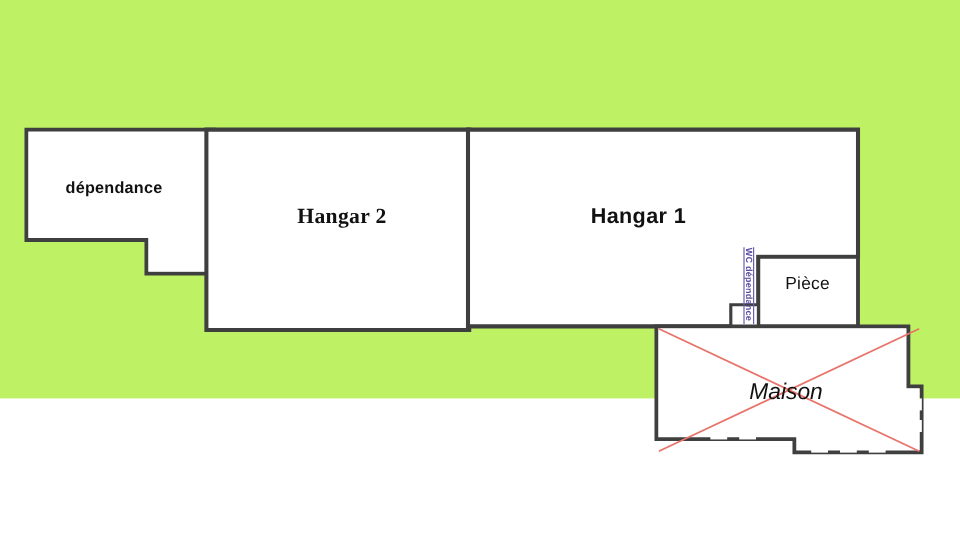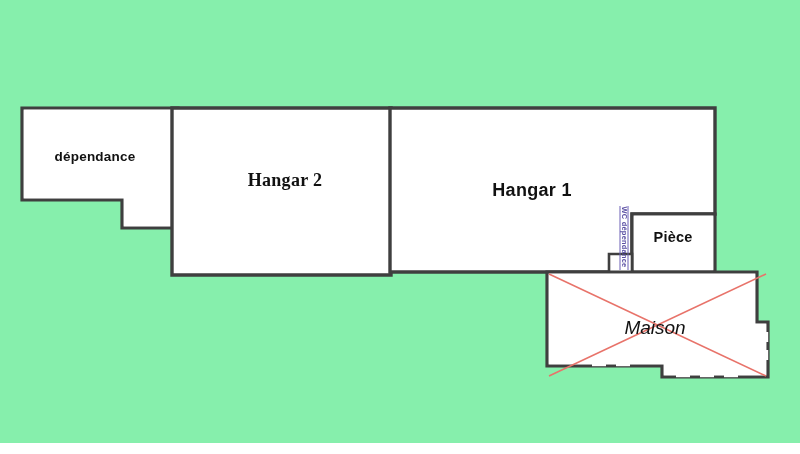--- a/index.html
+++ b/index.html
@@ -9,22 +9,22 @@
   }
   body {
     width: 800px;
     height: 454px;
     font-family: "Liberation Sans", sans-serif;
     overflow: hidden;
   }
   #plan-root {
     position: relative;
     width: 800px;
-    height: 443px;
-    background: #86efac;
+    height: 332px;
+    background: #bef264;
   }
   #plan-svg {
     position: absolute;
     left: 0;
     top: 0;
     width: 800px;
     height: 454px;
     display: block;
   }
   .room-label {
@@ -40,21 +40,21 @@
     font-weight: bold;
     letter-spacing: 0.2px;
   }
   .label-hangar {
     font-size: 18px;
     font-weight: bold;
     letter-spacing: 0.3px;
   }
   .label-piece {
     font-size: 14.5px;
-    font-weight: bold;
+    font-weight: normal;
     letter-spacing: 0.2px;
   }
   .label-vertical {
     font-size: 7.5px;
     font-weight: bold;
     color: #5a4fa3;
     transform: translate(-50%, -50%) rotate(90deg);
     transform-origin: center center;
     letter-spacing: 0.2px;
   }
@@ -115,21 +115,21 @@
     <g stroke="#6b5fb5" stroke-width="1">
       <line x1="620" y1="206" x2="620" y2="270"></line>
       <line x1="628" y1="206" x2="628" y2="270"></line>
     </g>
   </svg>
 
   <div class="room-label label-dependance" style="left:95px; top:156px;">dépendance</div>
 
   <div class="room-label label-hangar" style="left:285px; top:180px;font-family:Liberation Serif, serif;">Hangar 2</div>
 
-  <div class="room-label label-hangar" style="left:532px; top:180px;margin-top:10px;">Hangar 1</div>
+  <div class="room-label label-hangar" style="left:532px; top:180px;">Hangar 1</div>
 
   <div class="room-label label-piece" style="left:673px; top:237px;">Pièce</div>
 
   <div class="room-label label-vertical" style="left:624px; top:237px;">WC dépendance</div>
 
   <div class="maison-block" style="left:655px; top:328px;">
     <div class="maison-line1">Maison</div>
   </div>
 
 </div>

